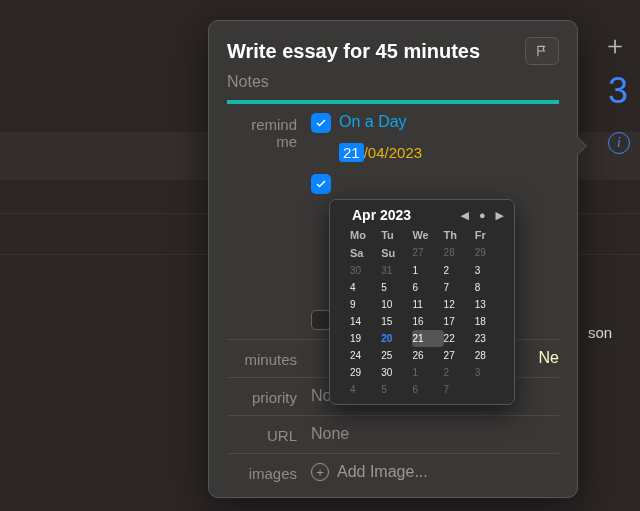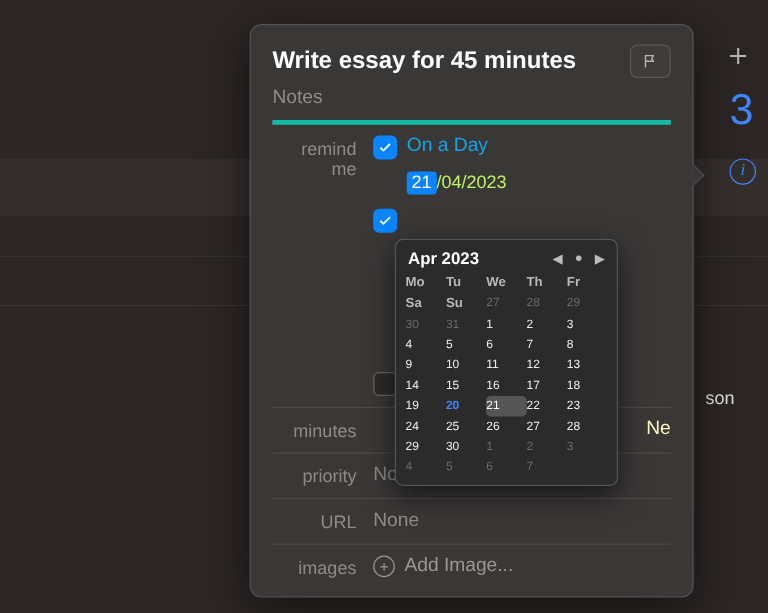--- a/index.html
+++ b/index.html
@@ -75,27 +75,27 @@
   .val .line { display:flex; align-items:flex-start; gap:8px; color:#0ea5e9;}
   .chk {
     width:20px; height:20px; border-radius:5px; background:#0a84ff;
     display:flex; align-items:center; justify-content:center;
     flex-shrink:0;
   }
   .chk svg{ width:12px;height:12px; stroke:#fff; stroke-width:3; fill:none;}
   .chk.empty { background:#2d2b29; border:1px solid #6a6865;}
   .datebox { display:flex; align-items:center; margin-left:28px;}
   .date-seg { background:#0a84ff; color:#fff; padding:1px 4px; border-radius:3px; font-size:15px;}
-  .date-rest { color:#bef264; font-size:15px;}
+  .date-rest { color:#eab308; font-size:15px;}
   
   .cal {
     position:absolute; left: 120px; top: 178px;
     width: 186px; background:#2b2b2b; border:1px solid #555; border-radius:7px;
     box-shadow: 0 8px 24px rgba(0,0,0,0.6);
-    padding:7px 8px 6px 8px;
+    padding:7px 8px 6px 20px;
     color:#ddd;
   }
   .cal-head { display:flex; align-items:center; justify-content:space-between; padding:0 2px 3px 2px;}
   .cal-title { font-size:14px; font-weight:700; color:#fff;}
   .cal-nav { display:flex; gap:10px; align-items:center; color:#bbb; font-size:11px;}
   .cal-nav span{ cursor:default;}
   .cal-grid { display:grid; grid-template-columns: repeat(5, 1fr); gap:0; text-align:left;}
   .cal-grid .dh { font-size:11px; font-weight:700; color:#b8b8b8; padding:3px 0;}
   .cal-grid .d { font-size:10px; color:#eee; padding:3px 0; border-radius:4px;}
   .cal-grid .d.out { color:#6a6a6a;}

